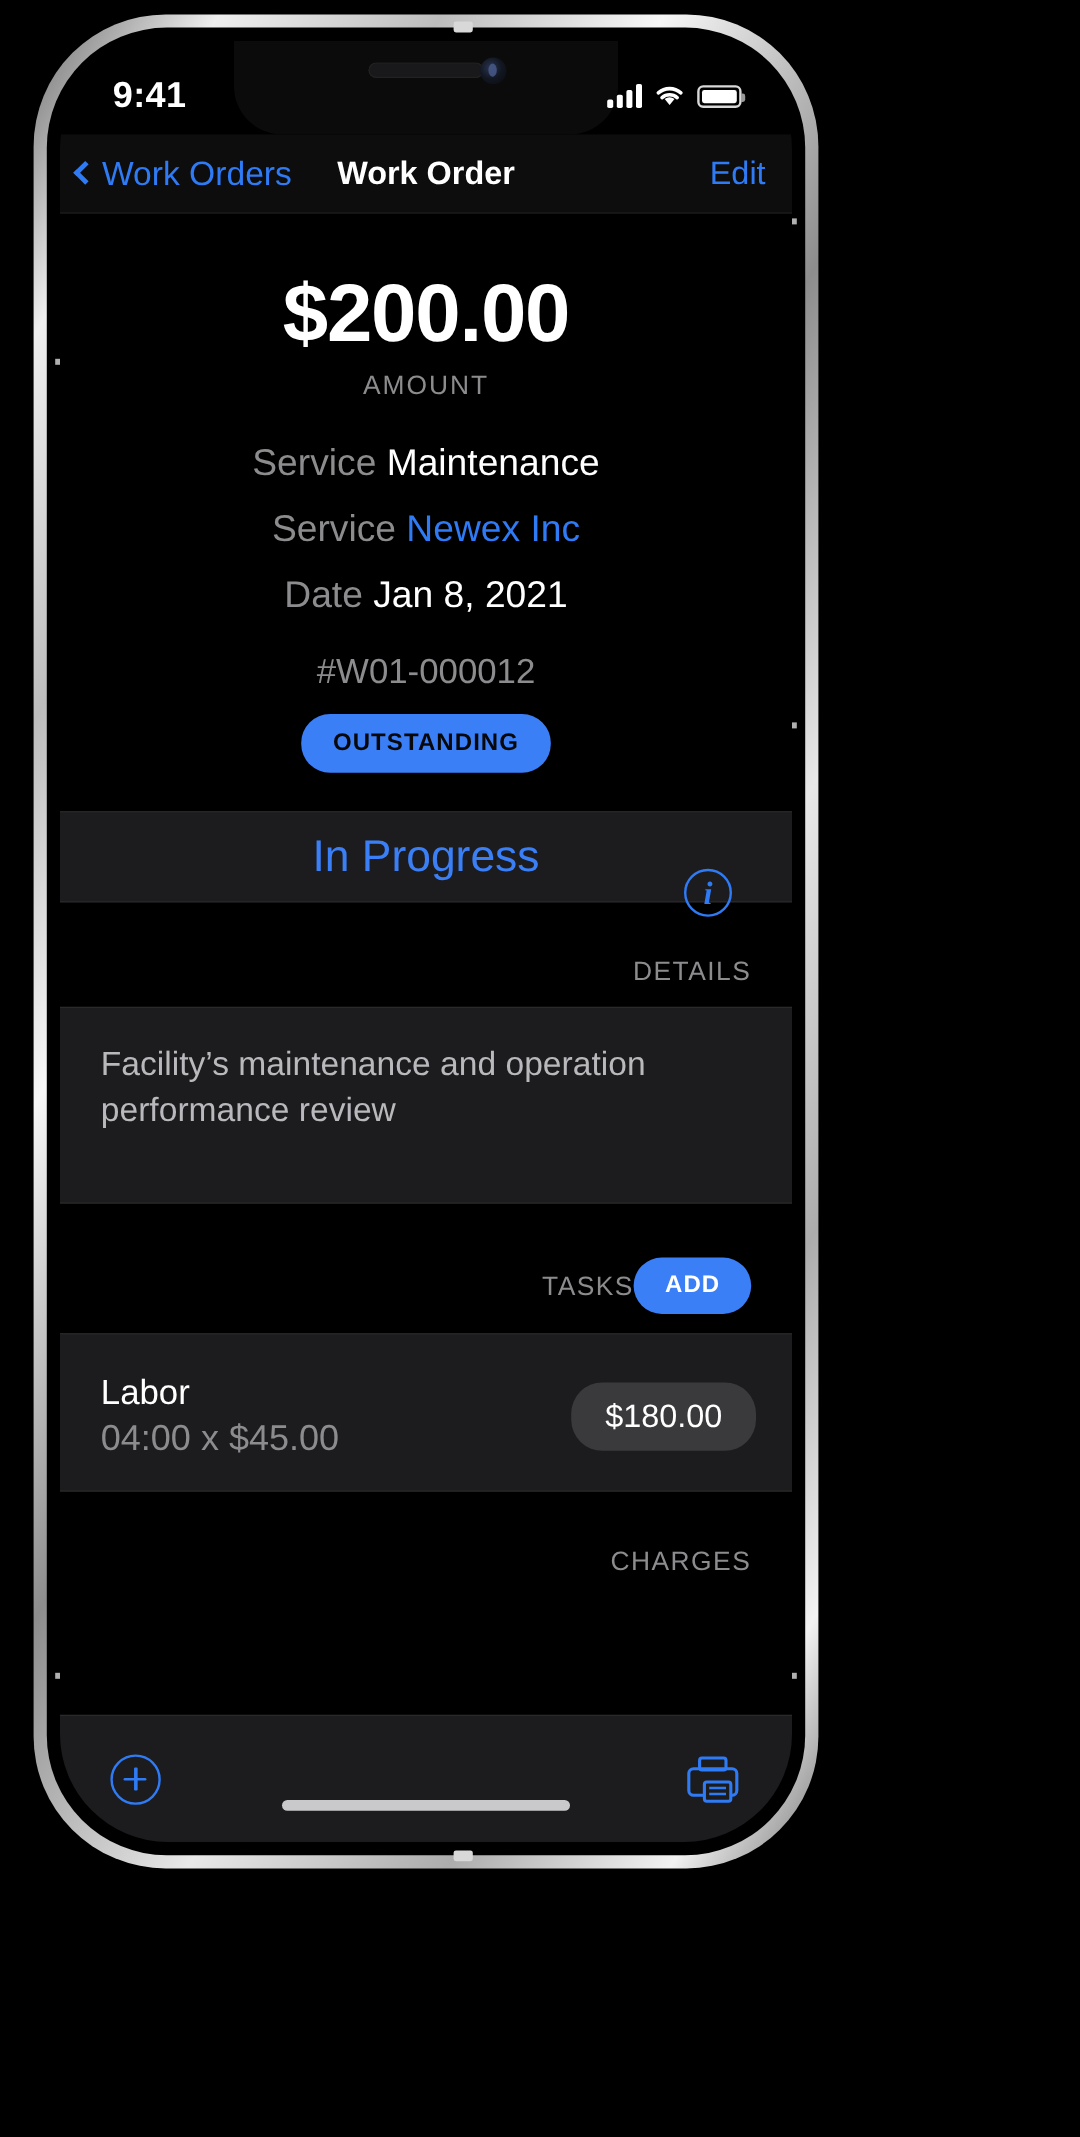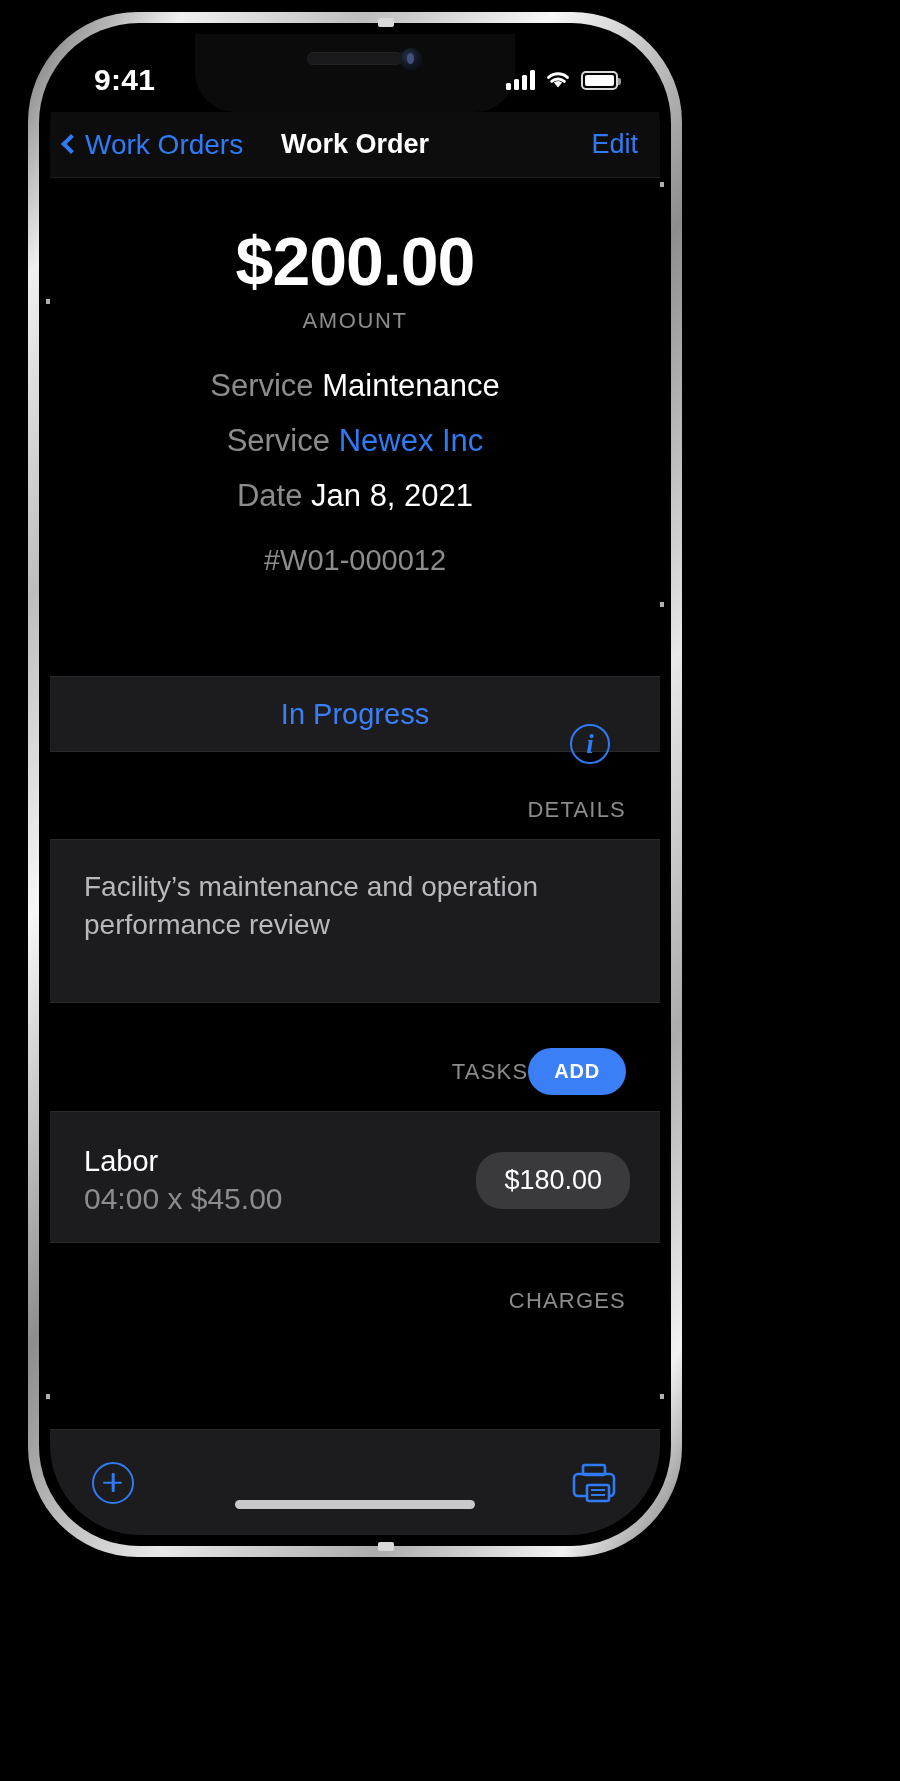--- a/index.html
+++ b/index.html
@@ -154,21 +154,21 @@
     width: 40px; height: 40px; border-radius: 50%;
     border: 2.5px solid #2f7bf5; color: #2f7bf5;
     font-family: "Liberation Serif", serif;
     font-size: 27px; font-style: italic; font-weight: 700;
     display: flex; align-items: center; justify-content: center;
   }
 
   .row-action {
     background: #1c1c1e; height: 76px;
     display: flex; align-items: center; justify-content: center;
-    color: #3b7ff7; font-size: 29px;
+    color: #3b7ff7; font-size: 37px;
     border-top: 1px solid #2a2a2c; border-bottom: 1px solid #2a2a2c;
   }
 
   .sec-head {
     color: #8c8c8f; font-size: 22px; letter-spacing: 1.2px;
     padding: 45px 34px 16px;
     display: flex; align-items: center; justify-content: flex-end;
   }
   .add-pill {
     background: #3b7ff7; color: #fff;
@@ -292,20 +292,23 @@
                 <span class="kv-v link">Newex Inc</span>
               </div>
               <div class="kv-row">
                 <span class="kv-k">Date</span>
                 <span class="kv-v">Jan 8, 2021</span>
               </div>
             </div>
 
             <div class="wo-number">#W01-000012</div>
 
+            <div class="badge-wrap">
+              <span class="badge">OUTSTANDING</span>
+            </div>
 
             <div class="info-icon">i</div>
           </div>
 
           <div class="row-action">
             <span>In Progress</span>
           </div>
 
           <div class="sec-head">
             <span>DETAILS</span>

